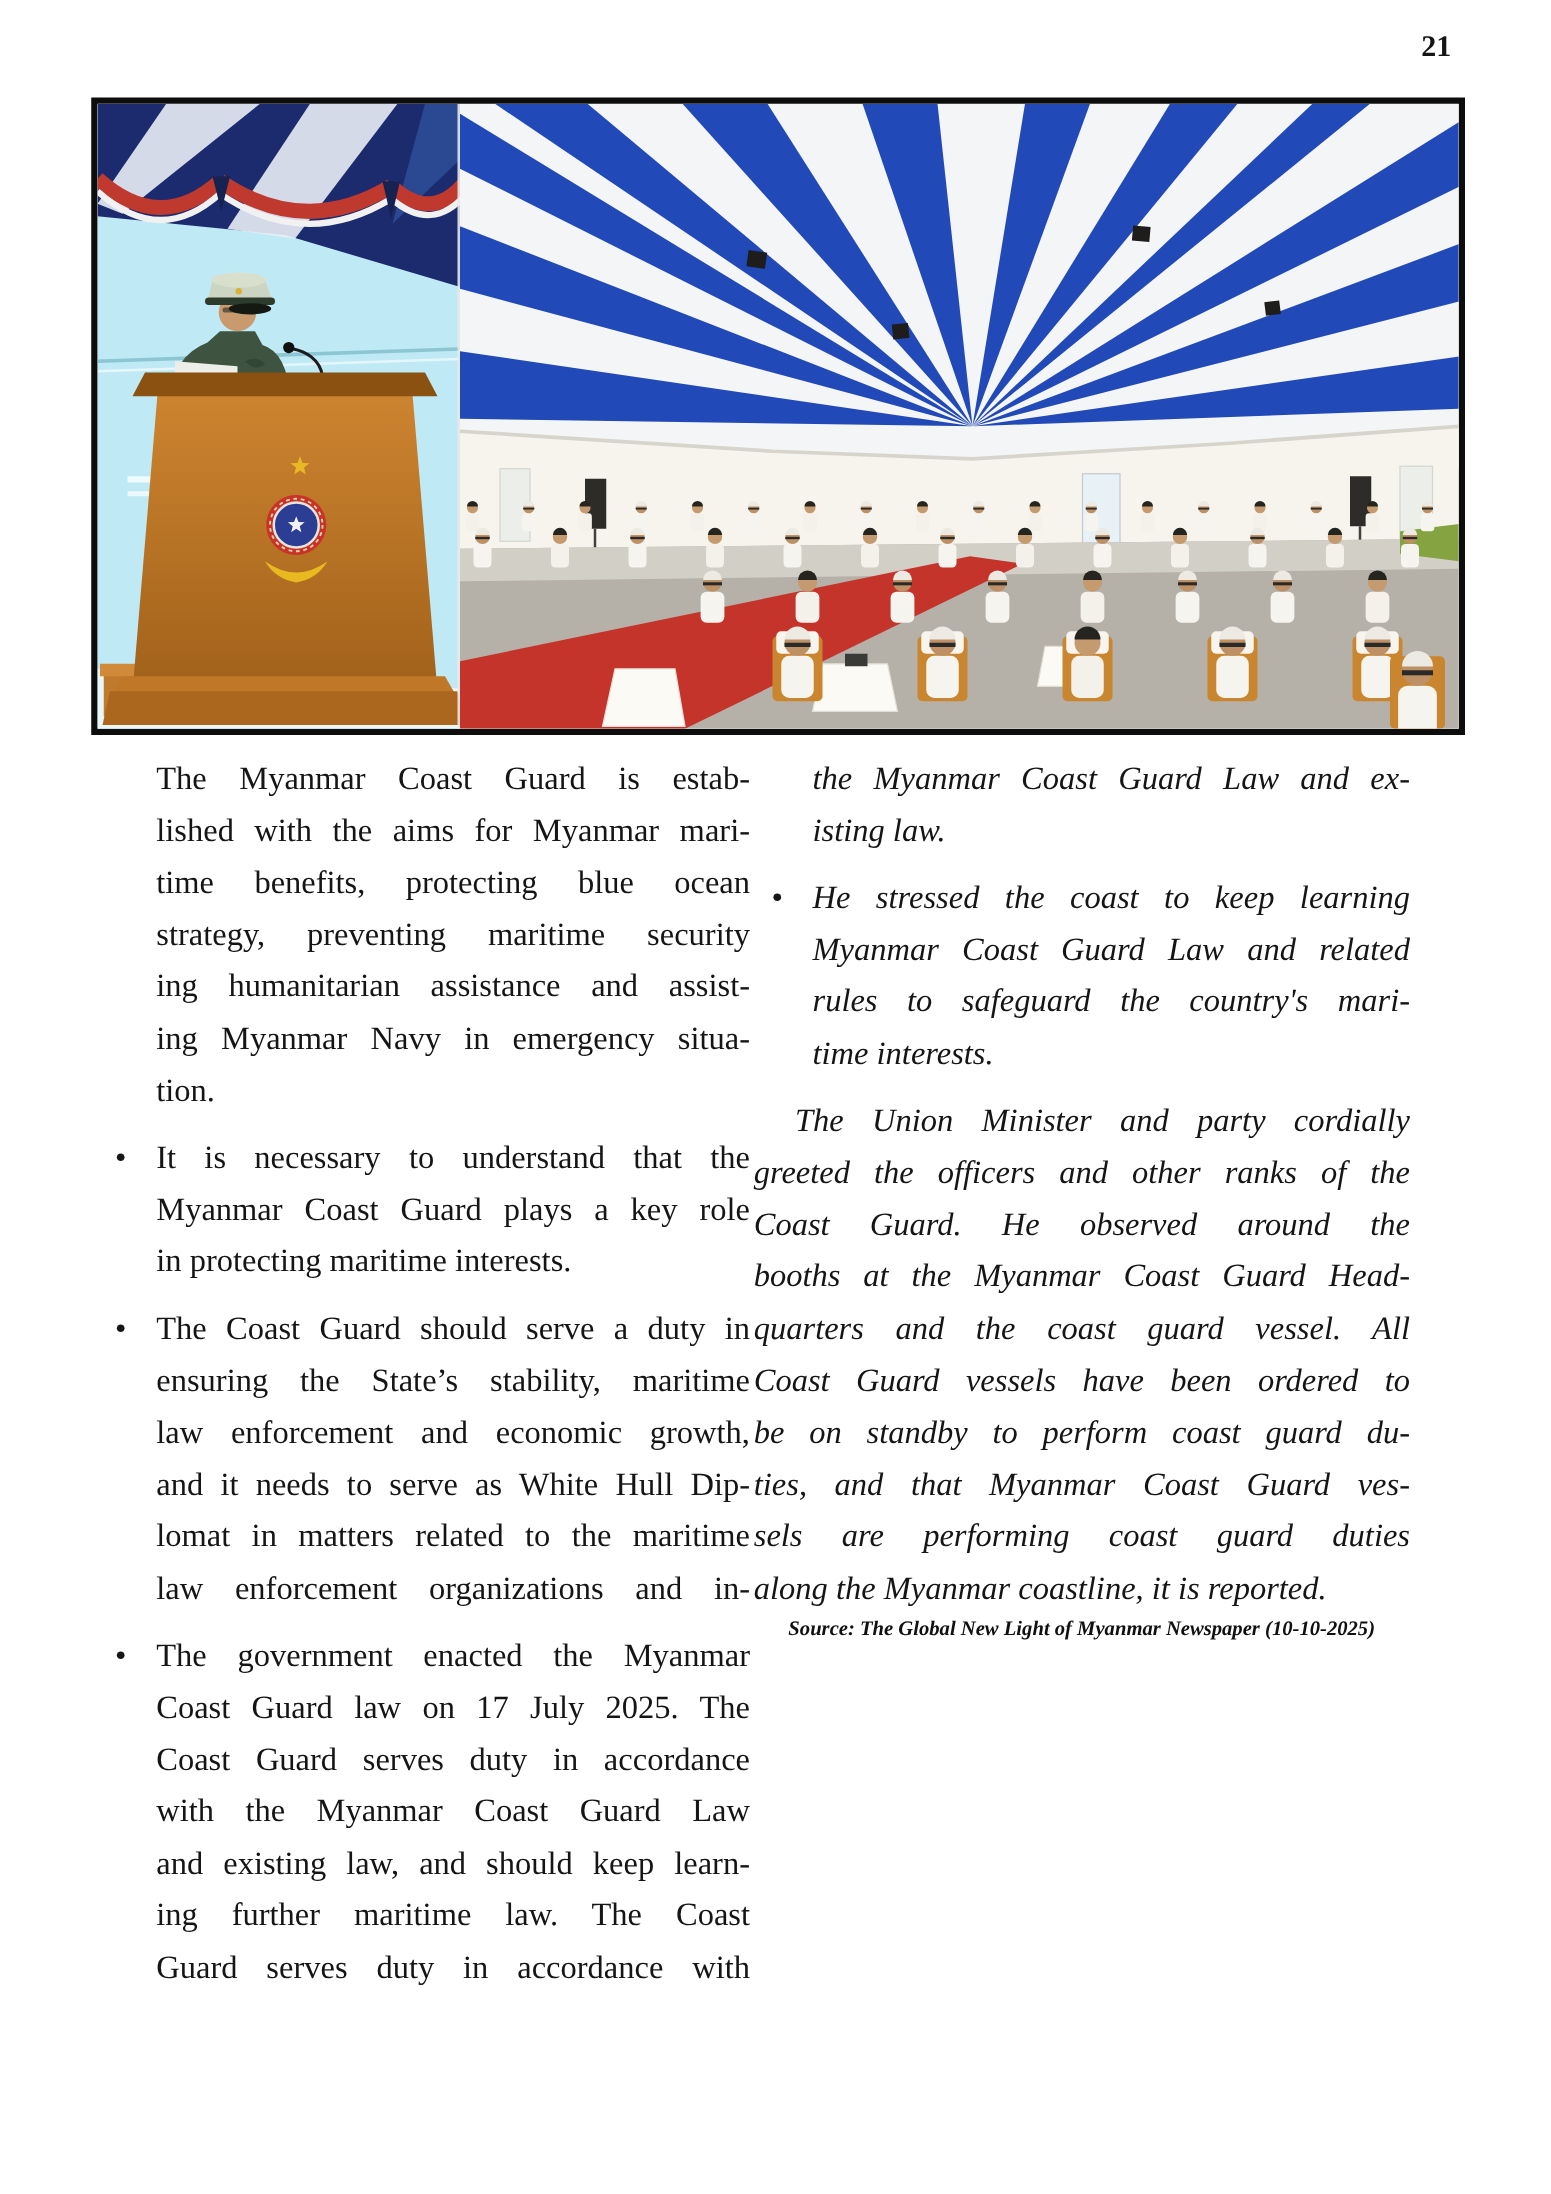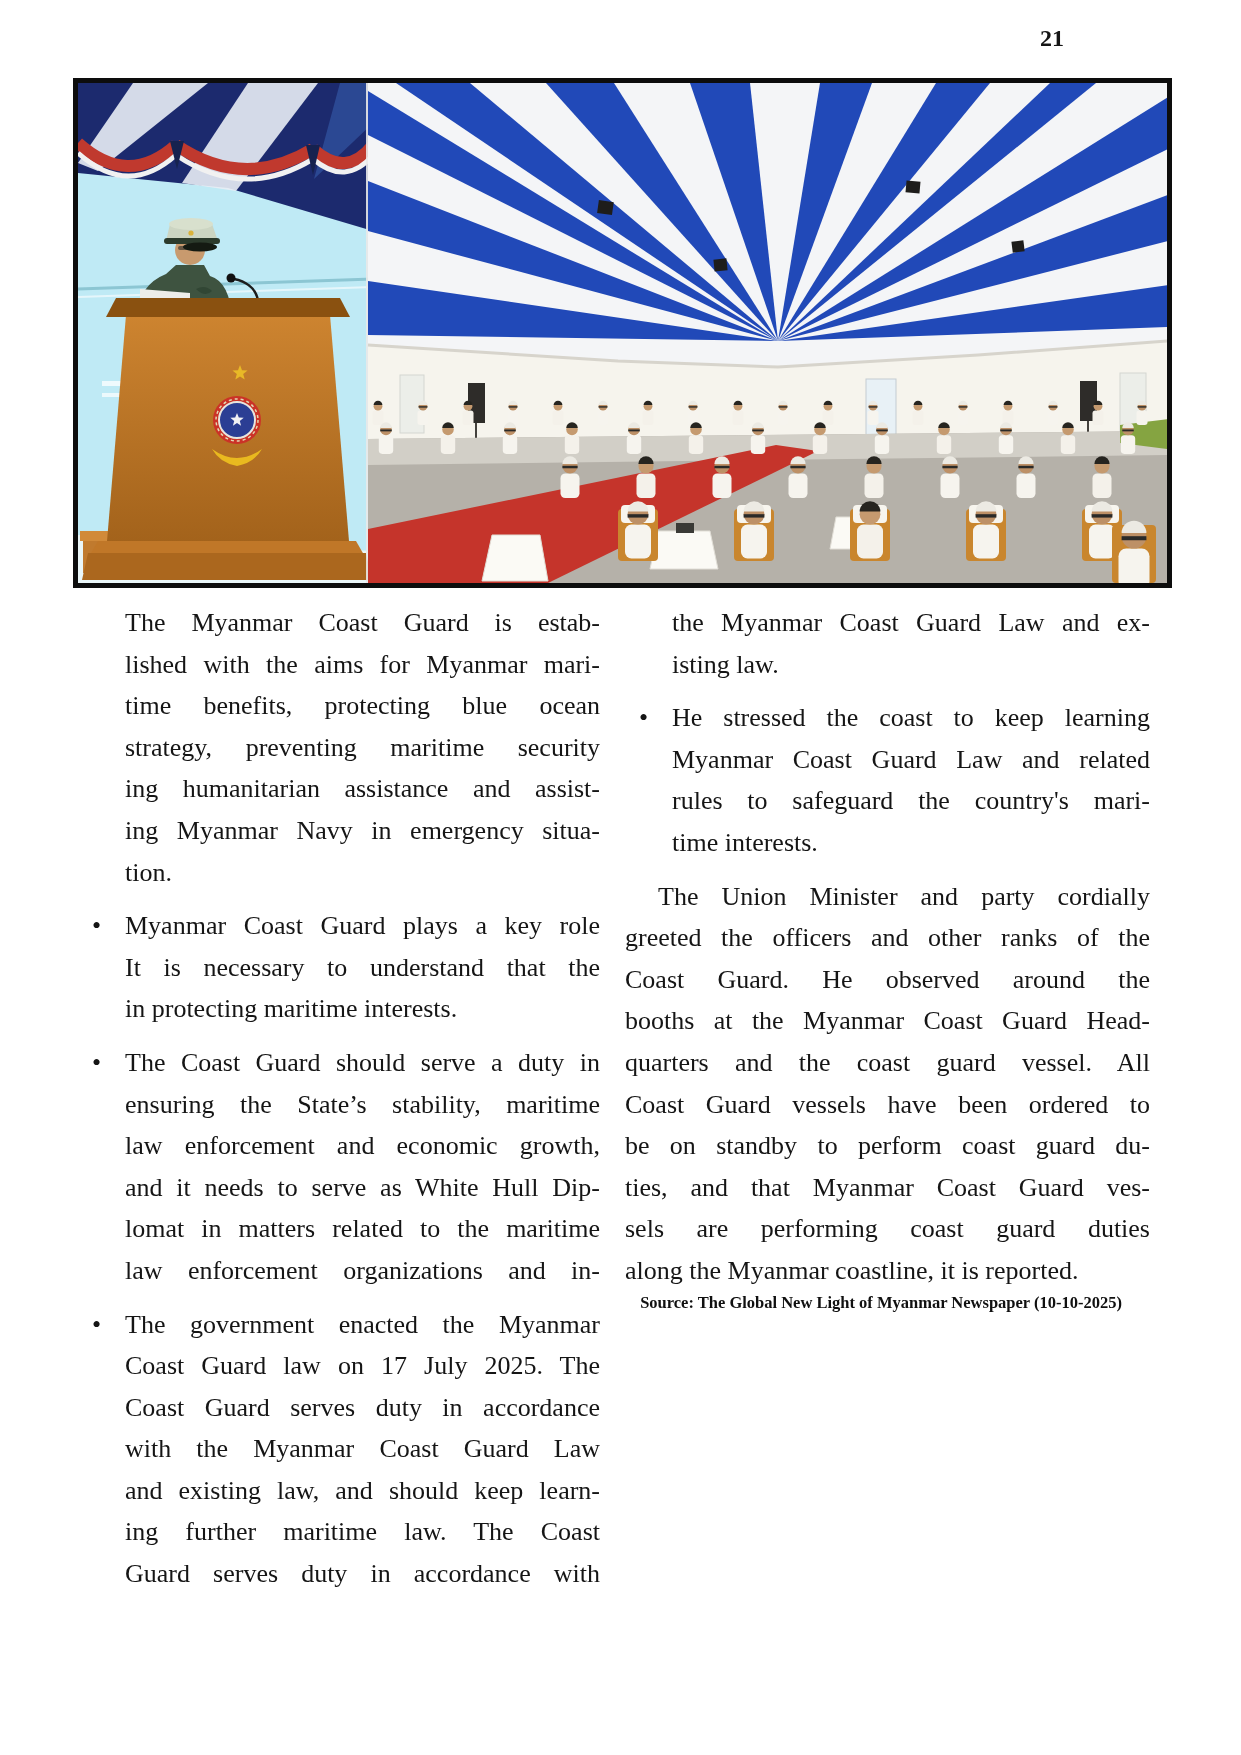--- a/index.html
+++ b/index.html
@@ -3,33 +3,33 @@
 <meta charset="utf-8">
 <style>
   html,body{margin:0;padding:0;}
   body{
     width:1241px;height:1755px;position:relative;background:#ffffff;
     font-family:"Liberation Serif", serif;color:#151515;
     -webkit-font-smoothing:antialiased;
   }
   .page{position:absolute;inset:0;background:#fff;overflow:hidden;}
   .page-number{
-    position:absolute;top:25px;left:1040px;width:121px;text-align:left;
+    position:absolute;top:25px;left:1040px;width:121px;text-align:right;
     font-weight:bold;font-size:24px;line-height:1.1;
   }
   figure.photo{
     position:absolute;left:73px;top:78px;width:1099px;height:510px;margin:0;
     border:5px solid #0d0d0d;box-sizing:border-box;background:#fff;overflow:hidden;
   }
   figure.photo svg{display:block;width:100%;height:100%;}
 
   .columns{position:absolute;top:602px;left:0;width:1241px;}
   .col{position:absolute;top:0;}
   .col-left{left:78px;width:522px;}
-  .col-right{left:625px;width:525px;}
+  .col-right{left:603px;width:525px;font-style:italic;}
   .para{position:relative;margin:0;}
   .para + .para{margin-top:12px;}
   .para.bullet,.para.continuation{padding-left:47px;}
   .para.findent .tline:first-child{text-indent:33px;}
   .bullet-glyph{
     position:absolute;left:14px;top:0;font-size:26px;line-height:41.6px;
   }
   .tline{
     font-size:26px;line-height:41.6px;
     text-align:justify;text-align-last:justify;
@@ -267,22 +267,22 @@
           <div class="tline">The Myanmar Coast Guard is estab-</div>
           <div class="tline">lished with the aims for Myanmar mari-</div>
           <div class="tline">time benefits, protecting blue ocean</div>
           <div class="tline">strategy, preventing maritime security</div>
           <div class="tline">ing humanitarian assistance and assist-</div>
           <div class="tline">ing Myanmar Navy in emergency situa-</div>
           <div class="tline lastline">tion.</div>
         </div>
         <div class="para bullet">
           <span class="bullet-glyph">•</span>
+          <div class="tline">It is necessary to understand that the</div>
           <div class="tline">Myanmar Coast Guard plays a key role</div>
-          <div class="tline">It is necessary to understand that the</div>
           <div class="tline lastline">in protecting maritime interests.</div>
         </div>
         <div class="para bullet">
           <span class="bullet-glyph">•</span>
           <div class="tline">The Coast Guard should serve a duty in</div>
           <div class="tline">ensuring the State’s stability, maritime</div>
           <div class="tline">law enforcement and economic growth,</div>
           <div class="tline">and it needs to serve as White Hull Dip-</div>
           <div class="tline">lomat in matters related to the maritime</div>
           <div class="tline">law enforcement organizations and in-</div>

